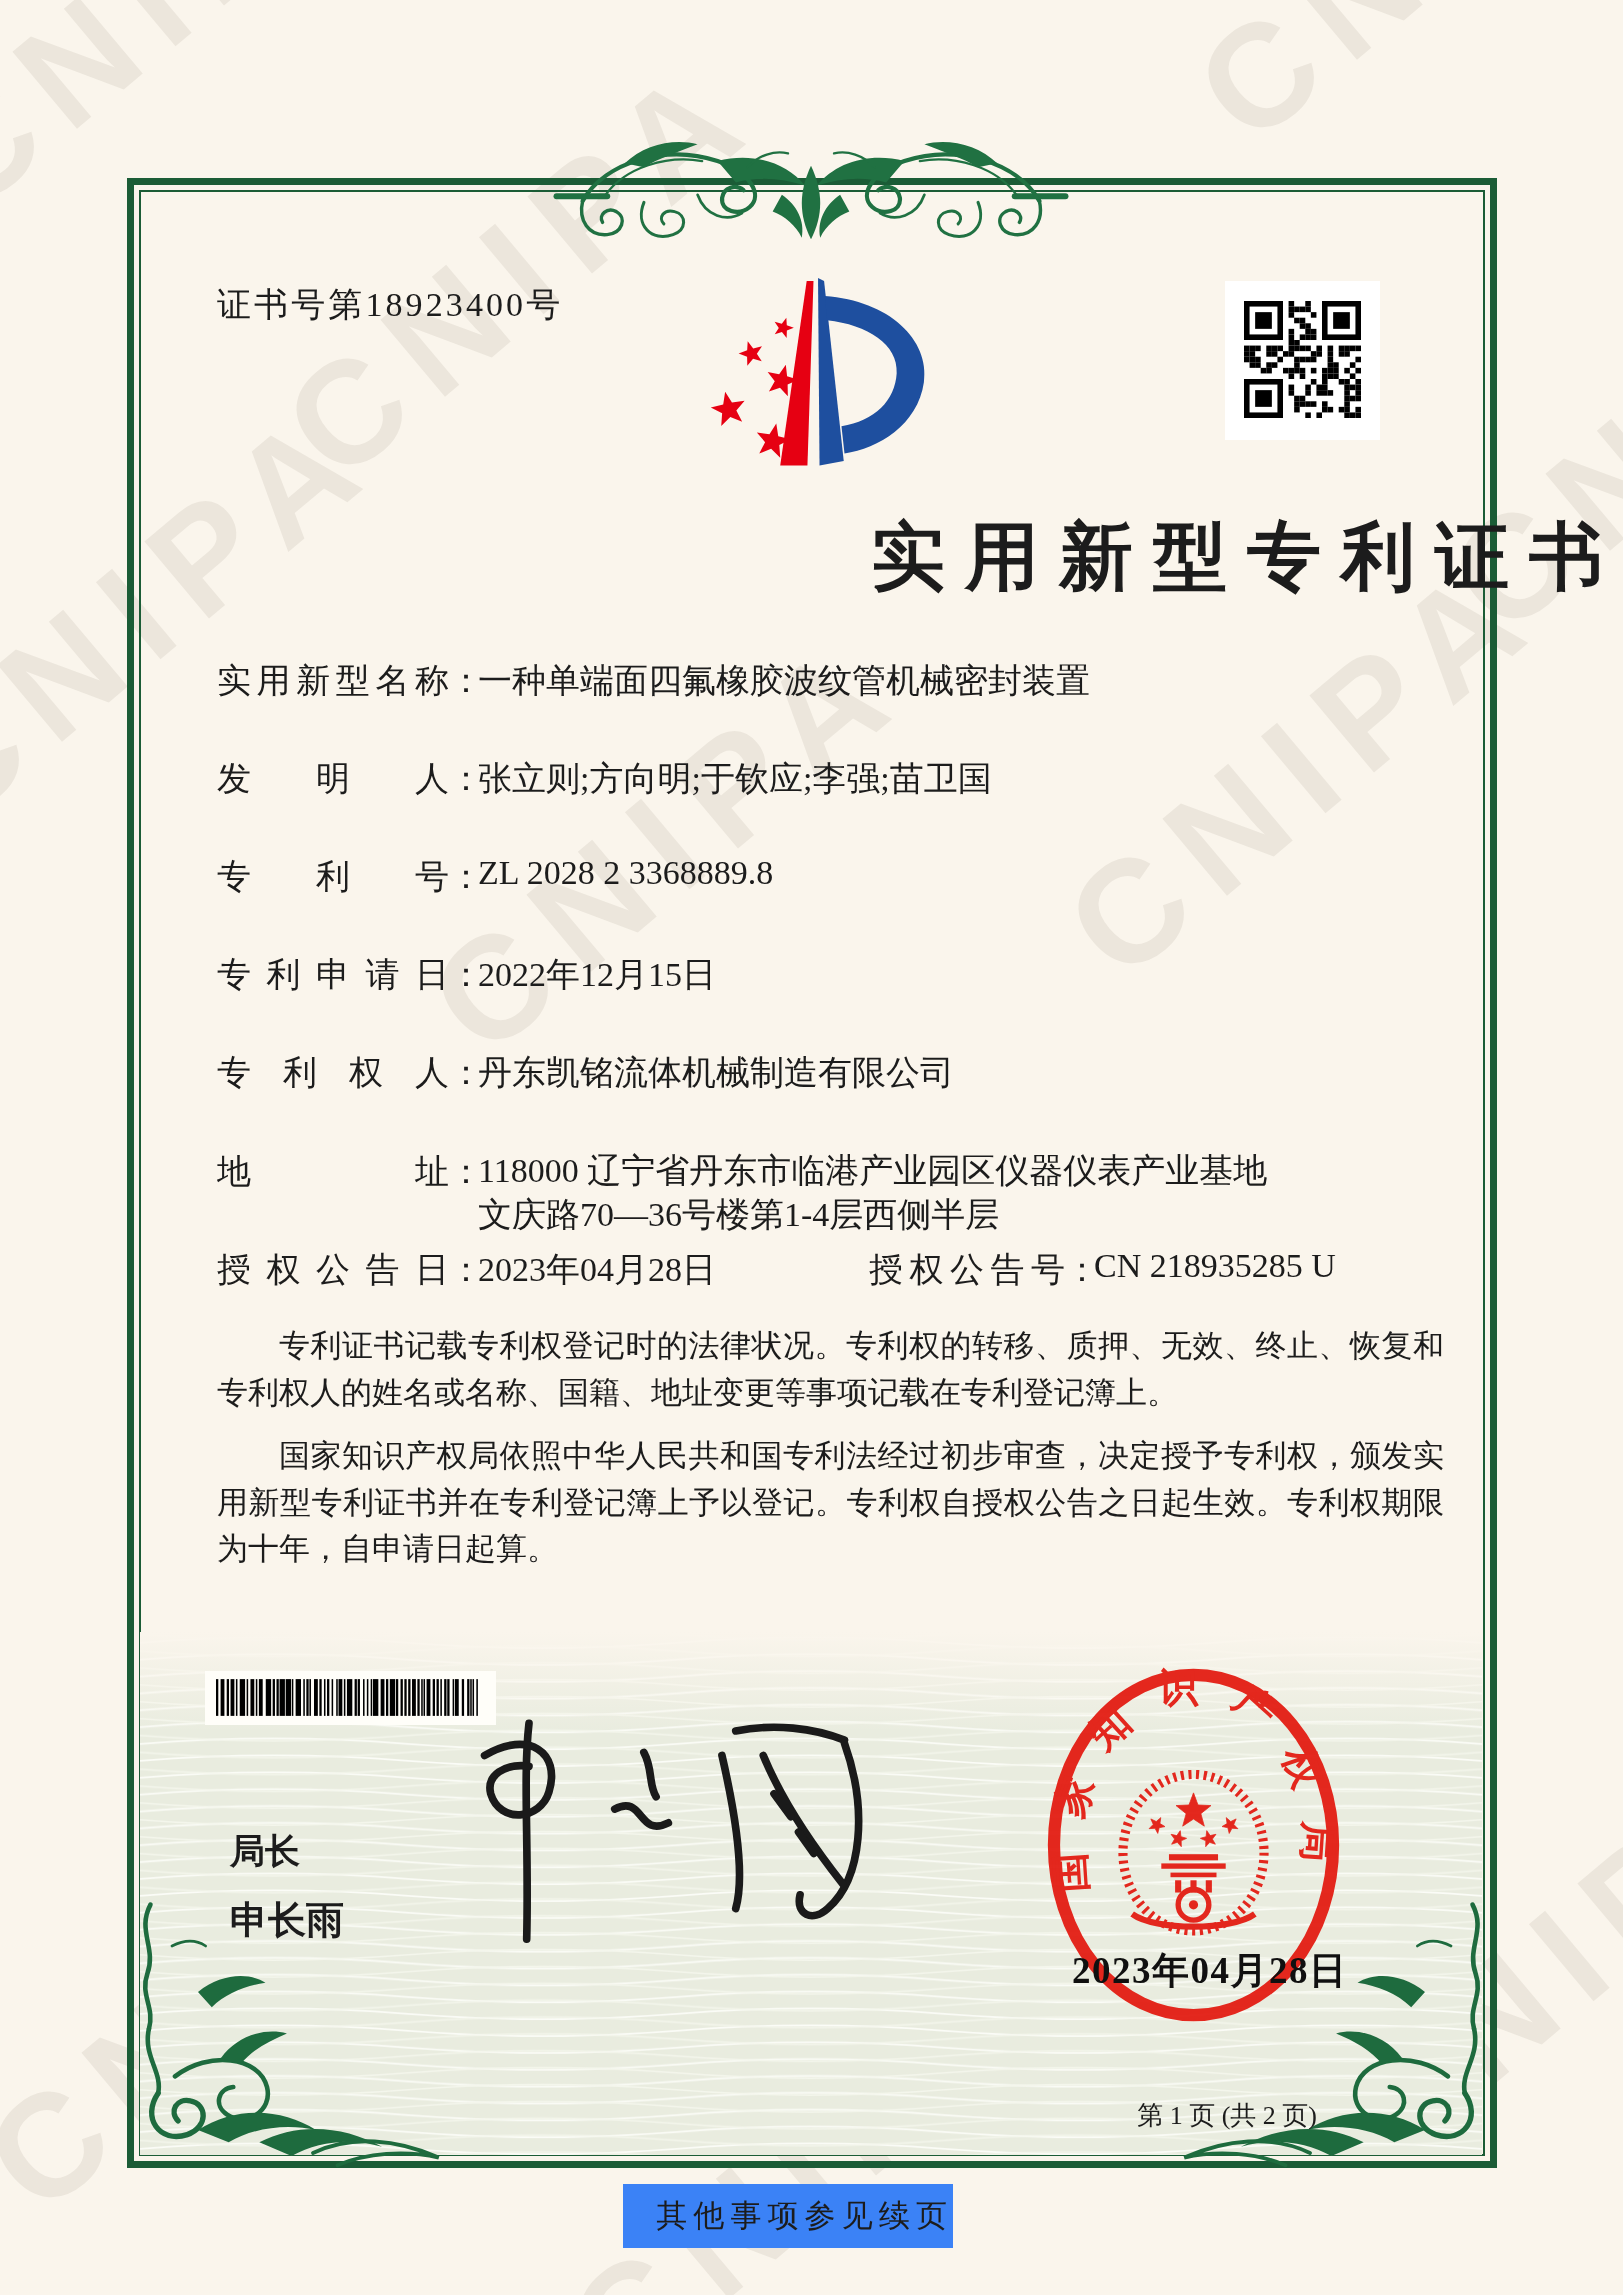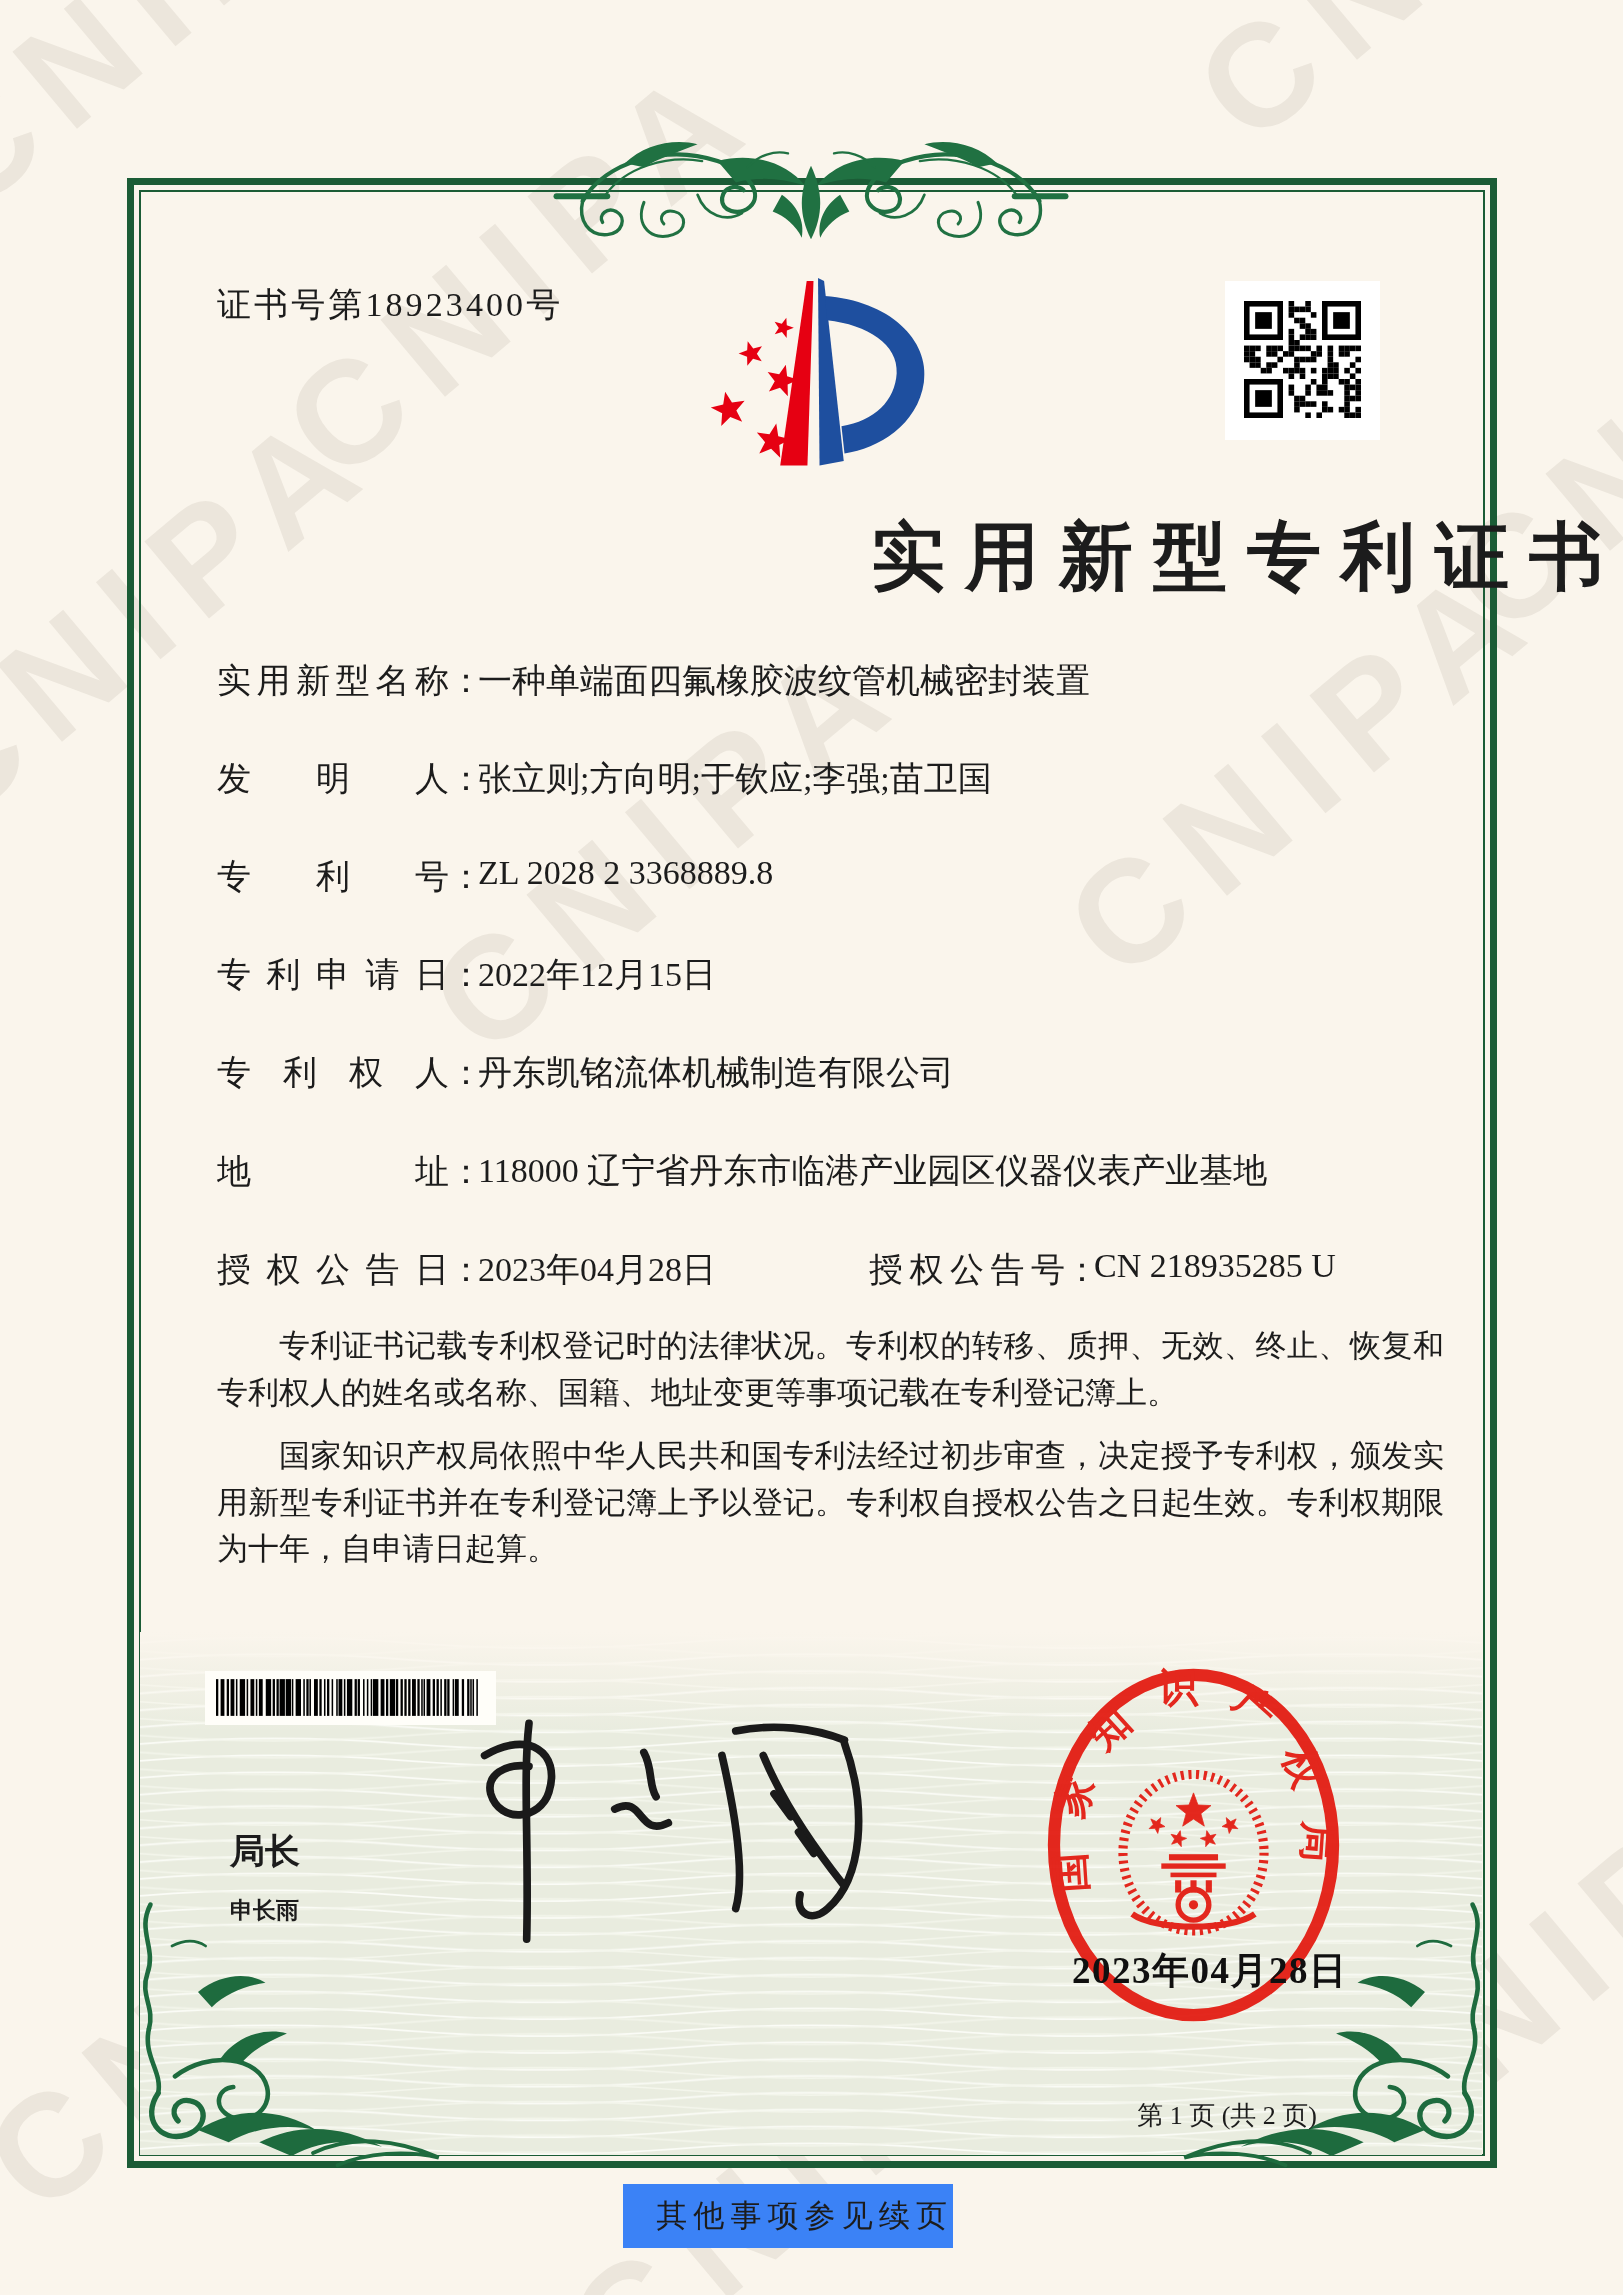--- a/index.html
+++ b/index.html
@@ -40,21 +40,21 @@
 
   .bodytext{position:absolute;left:217px;top:1323px;width:1227px;font-size:31px;
             line-height:1.5;text-align:justify;}
   .bodytext p{margin:0 0 17px 0;text-indent:2em;}
 
   .barcode-pad{position:absolute;left:205px;top:1671px;width:291px;height:54px;background:#fffef9;}
   .barcode-pad svg{position:absolute;left:10.7px;top:8.4px;}
 
   .sig-title{position:absolute;left:230px;top:1828px;font-size:35px;font-weight:bold;
              font-family:"Liberation Sans","DejaVu Sans",sans-serif;}
-  .sig-name{position:absolute;left:230px;top:1895px;font-size:23px;font-weight:bold;
+  .sig-name{position:absolute;left:230px;top:1895px;font-size:38px;font-weight:bold;
             font-family:"Liberation Sans","DejaVu Sans",sans-serif;}
   .signature{position:absolute;left:414px;top:1708px;}
 
   .seal{position:absolute;left:1040px;top:1661px;}
   .seal-date{position:absolute;left:1072px;top:1946px;font-size:37px;color:#101010;
              letter-spacing:1.5px;font-weight:bold;}
 
   .page-info{position:absolute;left:127px;width:1190px;top:2098px;text-align:right;font-size:26px;}
 
   .note-box{position:absolute;left:623px;top:2184px;width:330px;height:64px;background:#3b82f6;
@@ -308,20 +308,21 @@
 <div class="row" style="top:1050px">
   <span class="lbl">专利权人</span>
     <span class="colon">：</span>
     <span class="val">丹东凯铭流体机械制造有限公司</span>
 </div>
 <div class="row addr" style="top:1149px">
   <span class="lbl">地址</span>
     <span class="colon">：</span>
     <span class="vblock">
       <span class="vline">118000 辽宁省丹东市临港产业园区仪器仪表产业基地</span>
+      <span class="vline">文庆路70—36号楼第1-4层西侧半层</span>
     </span>
 </div>
 <div class="row" style="top:1247px">
   <span class="lbl">授权公告日</span>
     <span class="colon">：</span>
     <span class="val">2023年04月28日</span>
   <span class="pair2">
     <span class="lbl2">授权公告号</span>
       <span class="colon">：</span>
       <span class="val">CN 218935285 U</span>

